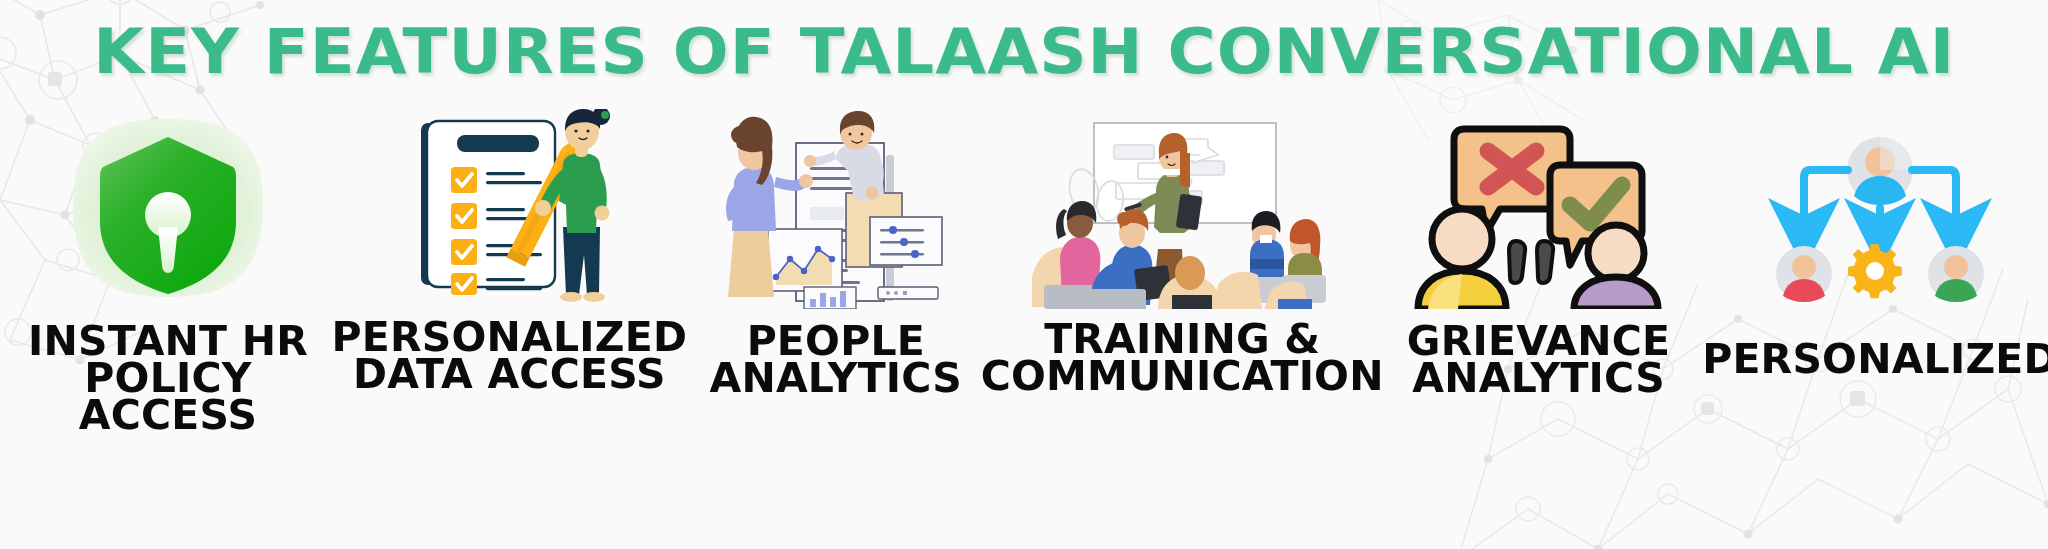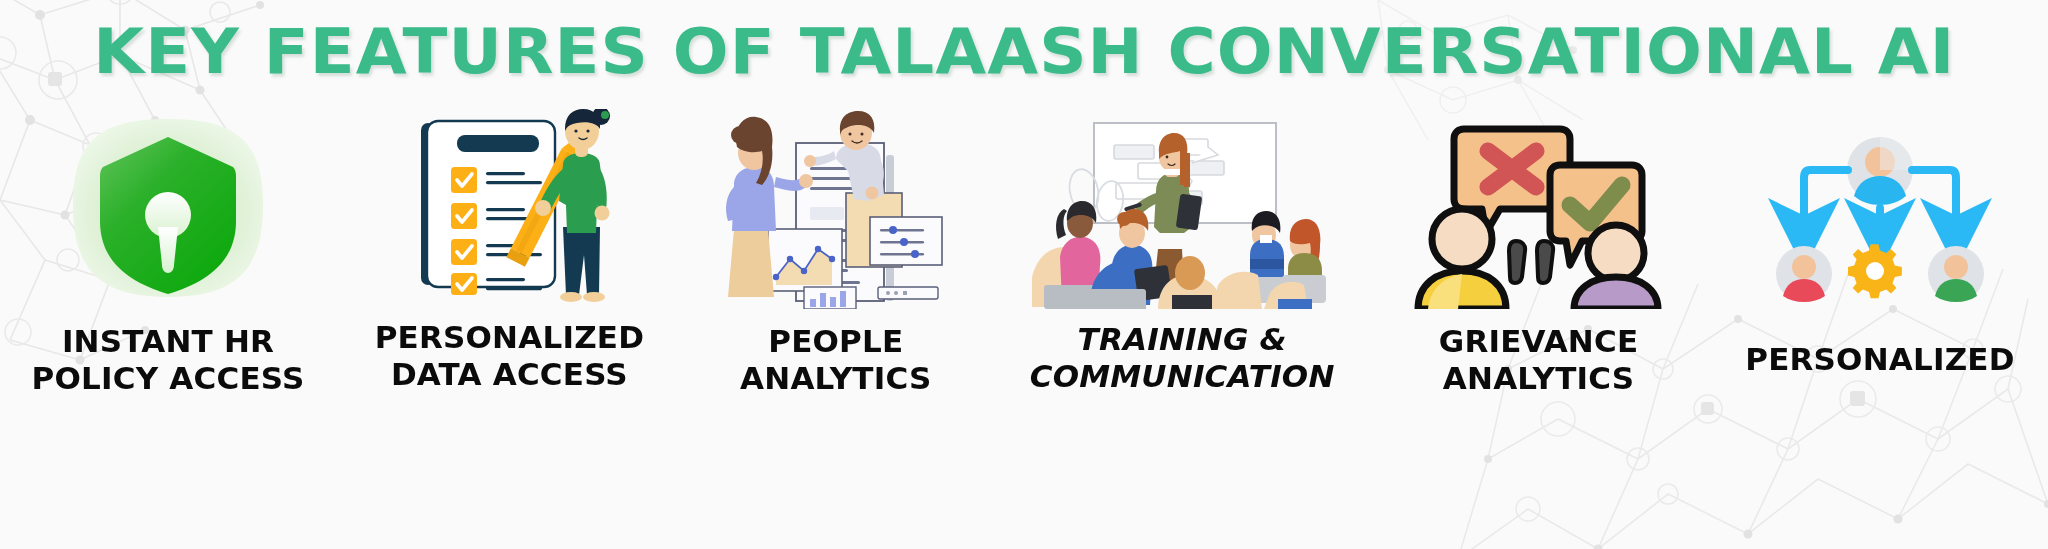--- a/index.html
+++ b/index.html
@@ -49,33 +49,33 @@
     display:flex;flex-direction:column;align-items:center;
     flex:0 0 auto;
   }
   .art{
     position:relative;
     display:flex;align-items:flex-end;justify-content:center;
   }
   .caption{
     font-family:"DejaVu Sans", sans-serif;
     font-weight:700;
-    font-size:31px;
+    font-size:41px;
     line-height:37px;
     color:#0b0b0b;
     text-align:center;
     letter-spacing:.2px;
     white-space:pre-line;
   }
 
   
   .f0{width:300px;}           .f0 .art{height:205px;}  .f0 .caption{margin-top:14px;}
   .f1{width:290px;}           .f1 .art{height:205px;}  .f1 .caption{margin-top:10px;}
   .f2{width:270px;}           .f2 .art{height:205px;}  .f2 .caption{margin-top:14px;}
-  .f3{width:330px;}           .f3 .art{height:205px;}  .f3 .caption{margin-top:12px;font-style:italic;}
+  .f3{width:330px;}           .f3 .art{height:205px;}  .f3 .caption{margin-top:12px;}
   .f4{width:290px;}           .f4 .art{height:205px;}  .f4 .caption{margin-top:14px;}
   .f5{width:300px;}           .f5 .art{height:205px;}  .f5 .caption{margin-top:32px;}
 
   svg{display:block;}
 </style>
 </head>
 <body>
 
 <div id="banner">
 

